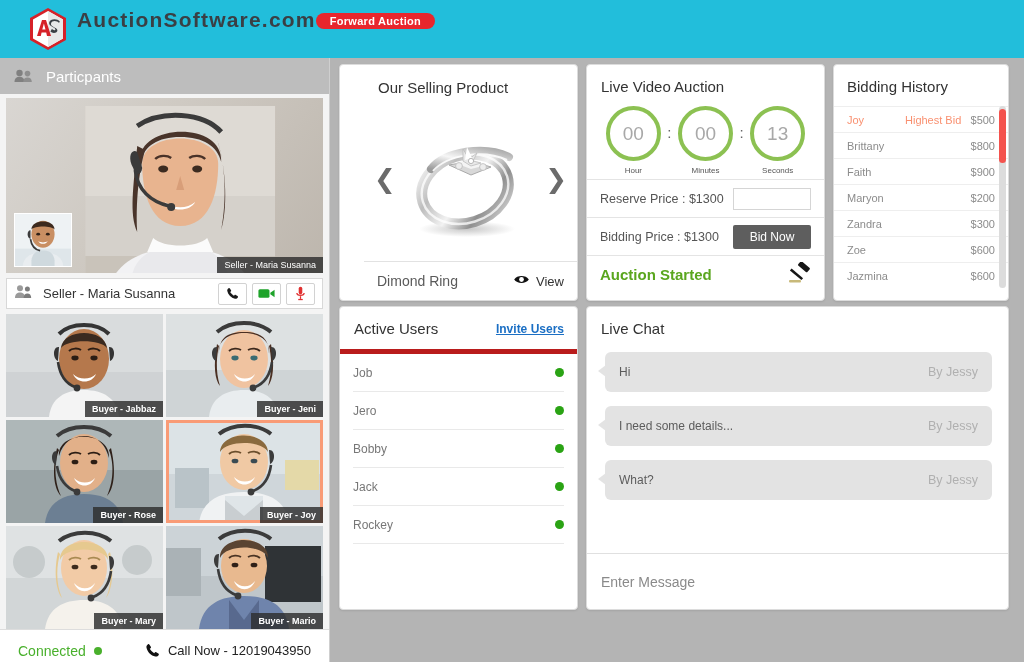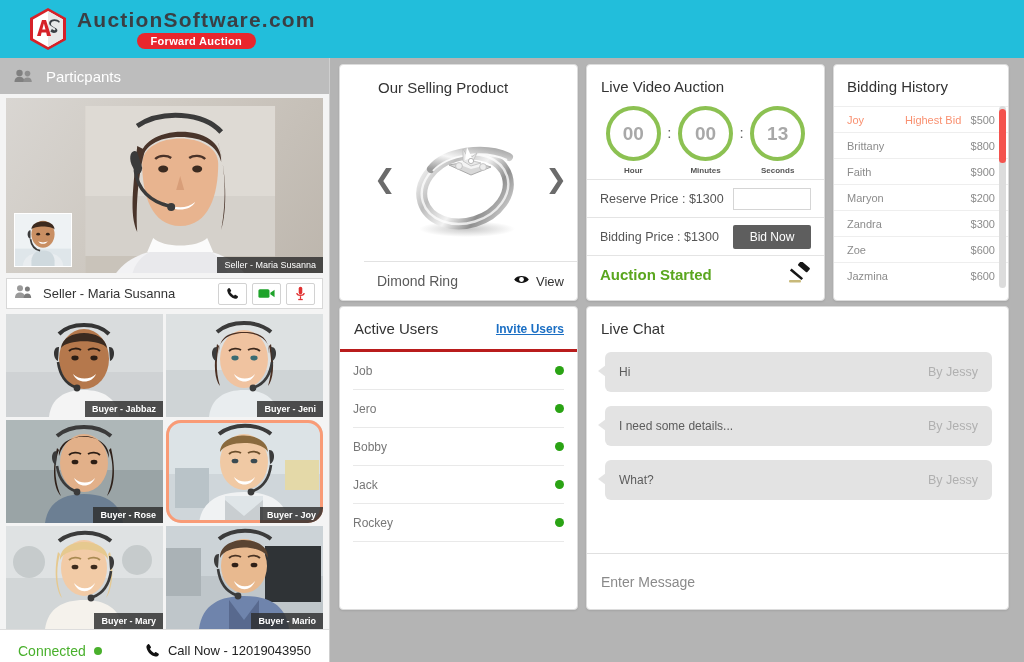--- a/index.html
+++ b/index.html
@@ -11,21 +11,21 @@
     position: relative;
   }
 
   
   .header {
     height: 58px; background: #22bedb;
     display: flex; align-items: center; padding-left: 28px;
   }
   .logo-wrap { display: flex; align-items: flex-start; }
   .logo-mark { width: 40px; height: 44px; margin-right: 9px; flex: none; }
-  .logo-text-block { display: flex; flex-direction: column; align-items: center; padding-top: 2px; }
+  .logo-text-block { display: flex; flex-direction: row; align-items: center; padding-top: 2px; }
   .logo-text {
     font-size: 21px; font-weight: bold; color: #3a3f44;
     letter-spacing: 1.2px; line-height: 1;
   }
   .logo-badge {
     margin-top: 3px; background: #e8262d; color: #fff;
     font-size: 11px; font-weight: bold; padding: 2px 14px;
     border-radius: 9px; letter-spacing: .3px;
   }
 
@@ -76,21 +76,21 @@
     width: 29px; height: 22px; border: 1px solid #d2d2d2; background: #fff;
     margin-left: 5px; display: flex; align-items: center; justify-content: center;
     border-radius: 2px; cursor: pointer;
   }
 
   .grid {
     margin: 5px 6px 0 6px; display: grid;
     grid-template-columns: 1fr 1fr; gap: 3px; flex: none; font-weight: bold;
   }
   .cell { position: relative; height: 103px; overflow: hidden; }
-  .cell.sel { outline: 3px solid #f99b76; outline-offset: -3px; border-radius: 15px; }
+  .cell.sel { outline: 3px solid #f99b76; outline-offset: -3px; }
 
   .footer-bar {
     margin-top: auto; height: 42px; background: #fff;
     border-top: 1px solid #ddd;
     display: flex; align-items: center; padding: 0 18px; flex: none;
   }
   .connected { color: #49b02c; font-size: 14px; }
   .green-dot { width: 8px; height: 8px; border-radius: 50%; background: #49b02c;
                display: inline-block; margin-left: 8px; }
   .callnow { margin-left: auto; display: flex; align-items: center; font-size: 13px; color: #222; }
@@ -120,21 +120,21 @@
     display: flex; align-items: center; padding: 0 13px;
   }
   .prod-name { font-size: 14px; color: #5a5a5a; }
   .view-link { margin-left: auto; display: flex; align-items: flex-start; font-size: 13px; color: #333; cursor:pointer; }
   .view-link svg { margin-right: 6px; }
 
   
   #lva { left: 586px; top: 64px; width: 239px; height: 237px; display:flex; flex-direction:column; }
   .lva-head { padding: 13px 0 0 14px; }
   .timers { display: flex; align-items: center; justify-content: center; gap: 3px; padding: 10px 0 4px; }
-  .t-unit { display: flex; flex-direction: column; align-items: center; width: 62px; font-weight: bold; }
+  .t-unit { display: flex; flex-direction: column; align-items: center; width: 62px; }
   .ring {
     width: 55px; height: 55px; border-radius: 50%;
     border: 4px solid #8cc152; display: flex; align-items: center; justify-content: center;
     color: #a8a8a8; font-size: 19px;
   }
   .t-lbl { font-size: 8px; color: #555; margin-top: 5px; }
   .colon { font-size: 15px; color: #666; padding-bottom: 16px; }
   .row-line {
     border-top: 1px solid #e4e4e4; height: 38px;
     display: flex; align-items: center; padding: 0 13px;
@@ -169,21 +169,21 @@
   }
   .bh-thumb {
     position: absolute; right: 2px; top: 3px; width: 7px; height: 54px;
     background: #f4524d; border-radius: 4px; cursor: pointer;
   }
 
   
   #active { left: 339px; top: 306px; width: 239px; height: 304px; }
   .au-head {
     display: flex; align-items: center; padding: 13px 13px 12px 14px;
-    border-bottom: 3px solid #b91c1c;
+    border-bottom: 5px solid #b91c1c;
     gap: 32px;
   }
   .invite { margin-left: auto; font-size: 12px; color: #1b6fc4;
             text-decoration: underline; cursor: pointer; font-weight: bold; }
   .au-row {
     display: flex; align-items: center; height: 38px;
     margin: 0 13px; border-bottom: 1px solid #e9e9e9;
     font-size: 12px; color: #777;
   }
   .au-dot { margin-left: auto; width: 9px; height: 9px; border-radius: 50%; background: #2aa314; }

